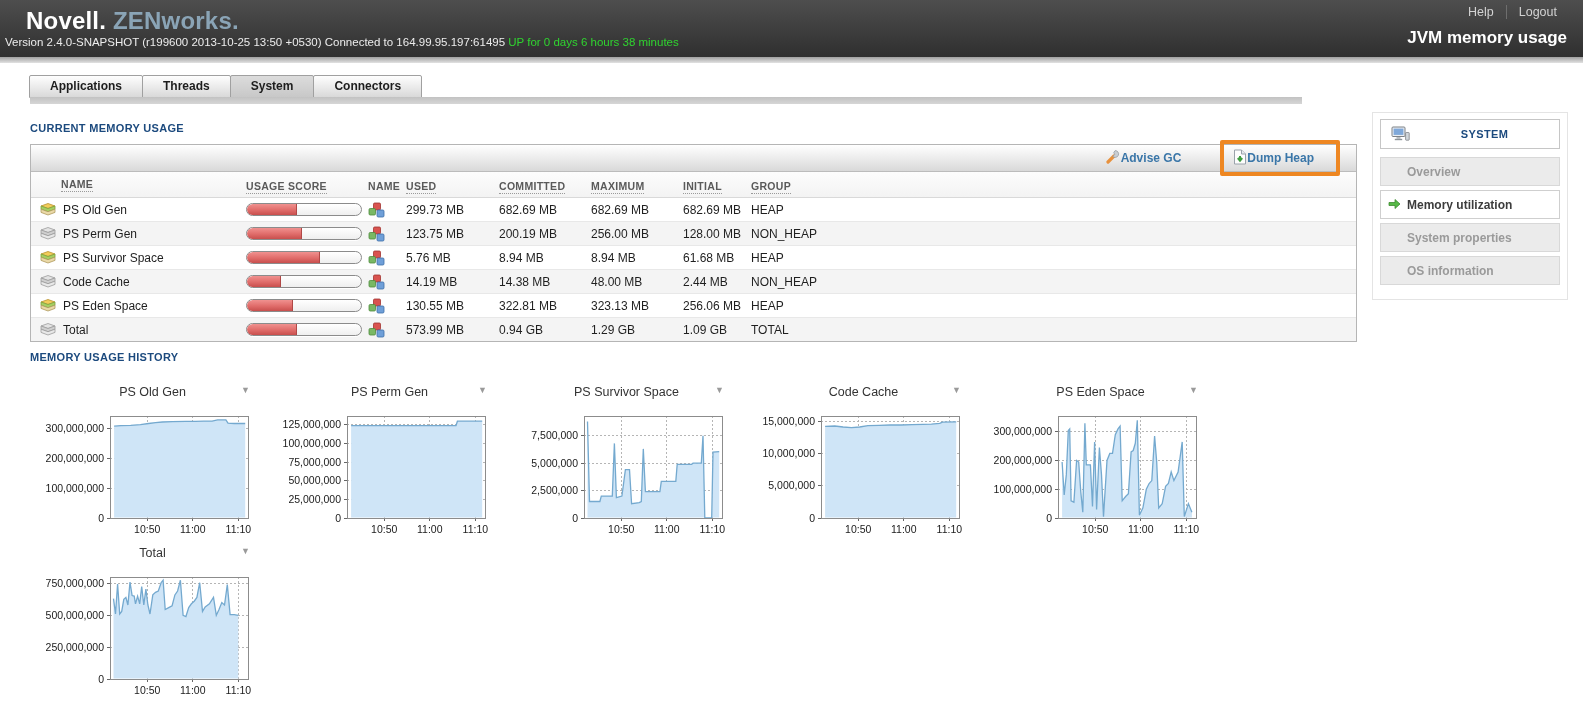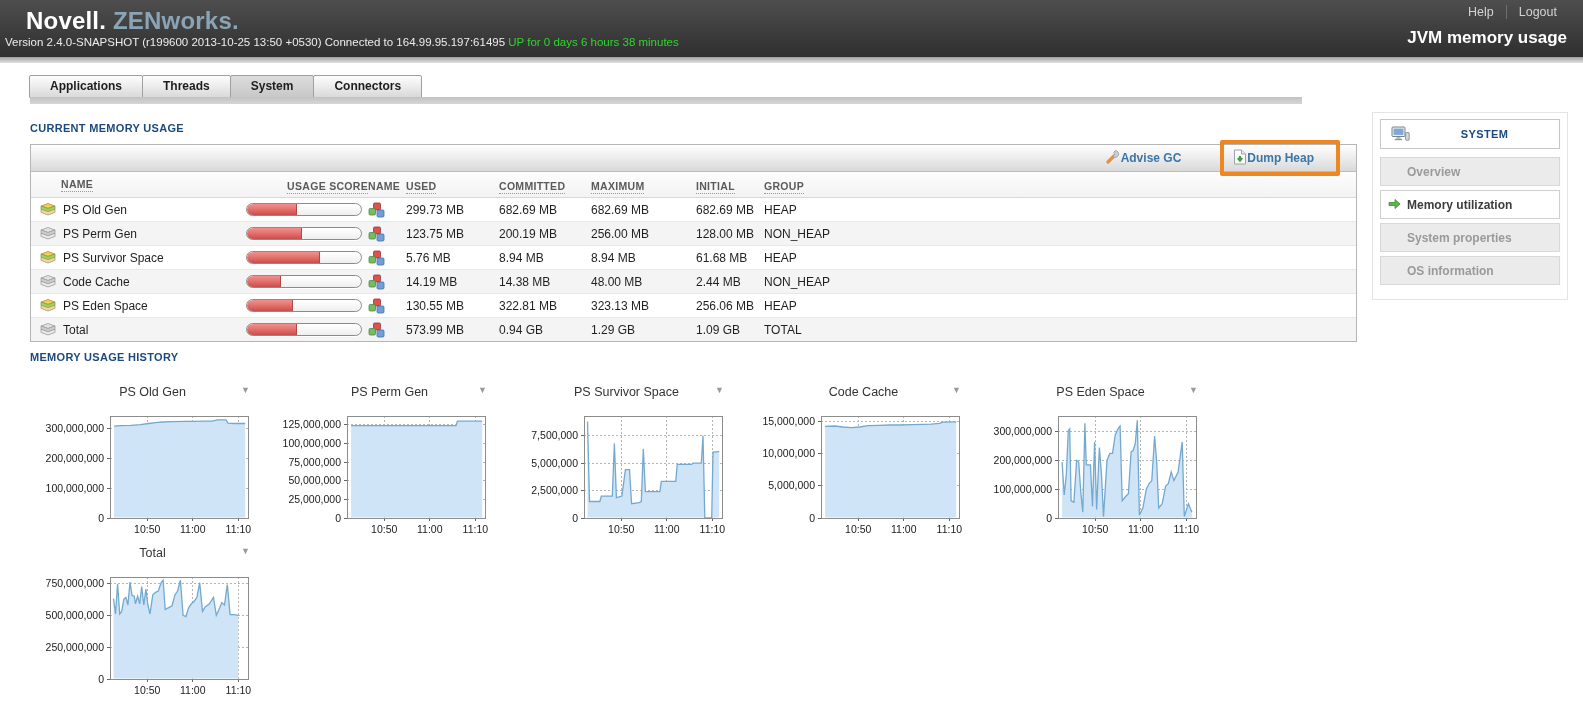--- a/index.html
+++ b/index.html
@@ -37,25 +37,25 @@
   .tool-link.adv{margin-right:52px;}
   .tool-link.dump{margin-right:42px;}
   .hl-box{position:absolute;right:16px;top:-5px;width:112px;height:28px;border:4px solid #ee8722;border-radius:2px;pointer-events:none;z-index:5;}
   .thead{display:flex;height:25px;align-items:center;background:linear-gradient(#fdfdfd,#f3f3f3);border-bottom:1px solid #d9d9d9;}
   .thead .hlbl{font-size:10.5px;font-weight:bold;color:#5a5a5a;letter-spacing:.3px;cursor:pointer;}
   .thead .hlbl.sortable{border-bottom:1px dotted #9a9a9a;padding-bottom:1px;}
   .trow{display:flex;height:23px;align-items:center;border-top:1px solid #e8e8e8;font-size:12px;color:#1f1f1f;}
   .trow:first-child{border-top:none;}
   .trow.alt{background:#f4f4f4;}
   .c-name{width:215px;display:flex;align-items:center;gap:7px;padding-left:9px;box-sizing:border-box;}
-  .c-usage{width:122px;text-align:right;}
+  .c-usage{width:122px;}
   .c-plot{width:38px;}
   .c-used{width:93px;}
   .c-comm{width:92px;}
-  .c-max{width:105px;}
+  .c-max{width:92px;}
   .c-init{width:68px;}
   .c-group{flex:1;}
   .thead .c-name{padding-left:30px;}
   .bar{width:114px;height:11px;border:1px solid #8b8b8b;border-radius:7px;background:linear-gradient(#fff,#efefef);overflow:hidden;box-shadow:0 1px 0 #fff;}
   .bar-fill{height:100%;border-radius:7px 0 0 7px;background:linear-gradient(#f0918f 0%,#e06c6a 55%,#c84f4d 100%);border-right:1px solid #b04846;box-sizing:border-box;}
 
   
   .sidebar{position:absolute;left:1372px;top:112px;width:196px;border:1px solid #e4e4e4;padding:6px 7px 10px 7px;box-sizing:border-box;background:#fff;}
   .sys-box{height:28px;border:1px solid #c6c6c6;background:#fff;display:flex;align-items:center;margin-bottom:8px;}
   .sys-box .sys-label{flex:1;text-align:center;font-size:11px;font-weight:bold;color:#1c4a7e;letter-spacing:.4px;}

